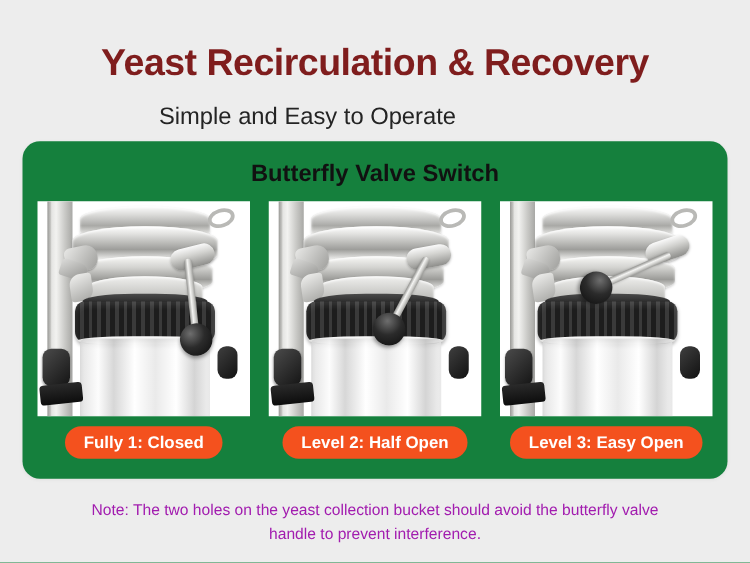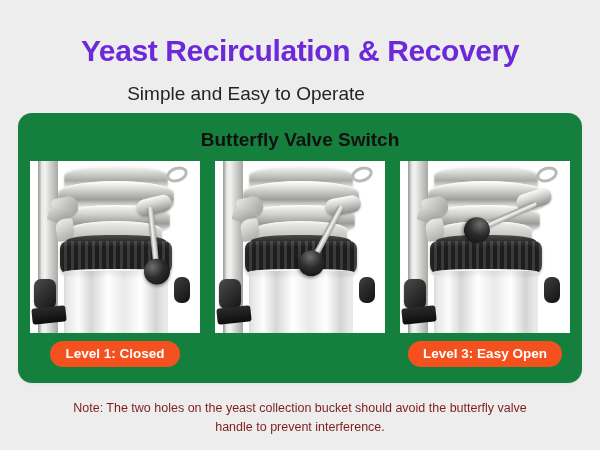--- a/index.html
+++ b/index.html
@@ -9,21 +9,21 @@
     font-family:"Liberation Sans", sans-serif;
     overflow:hidden;
     position:relative;
   }
   .banner { width:600px; height:450px; position:relative; }
 
   .headline {
     position:absolute; left:0; top:31px; width:600px;
     text-align:center;
     font-size:30px; font-weight:bold; letter-spacing:-0.4px;
-    color:#6d28d9; line-height:40px;
+    color:#7f1d1d; line-height:40px;
     white-space:nowrap;
   }
   .subhead {
     position:absolute; left:0; top:80px; width:492px;
     text-align:center; font-size:19px; color:#242424; line-height:27px;
   }
 
   .card {
     position:absolute; left:18px; top:113px; width:564px; height:270px;
     background:#15803d; border-radius:14px;
@@ -178,21 +178,21 @@
   .badge {
     display:inline-block;
     background:#f4511e; color:#ffffff;
     font-size:13.5px; font-weight:bold;
     padding:5px 15px 6px; border-radius:13px;
     line-height:15px; white-space:nowrap;
   }
 
   .note {
     position:absolute; left:60px; top:399px; width:480px;
-    text-align:center; font-size:12.5px; color:#7f1d1d; line-height:19px;
+    text-align:center; font-size:12.5px; color:#a21caf; line-height:19px;
   }
 </style>
 </head>
 <body>
 
 <div class="banner">
 
   <div class="headline">Yeast Recirculation &amp; Recovery</div>
   <div class="subhead">Simple and Easy to Operate</div>
 
@@ -277,21 +277,24 @@
             <div class="stem"></div>
             <div class="ball"></div>
           </div>
         </div>
       </div>
 
     </div>
 
     <div class="badges">
       <div class="badge-slot">
-        <span class="badge">Level 1: Closed</span>
+        <span class="badge">Fully 1: Closed</span>
+      </div>
+      <div class="badge-slot">
+        <span class="badge">Level 2: Half Open</span>
       </div>
       <div class="badge-slot">
         <span class="badge">Level 3: Easy Open</span>
       </div>
     </div>
 
   </div>
 
   <div class="note">Note: The two holes on the yeast collection bucket should avoid the butterfly valve handle to prevent interference.</div>
 

